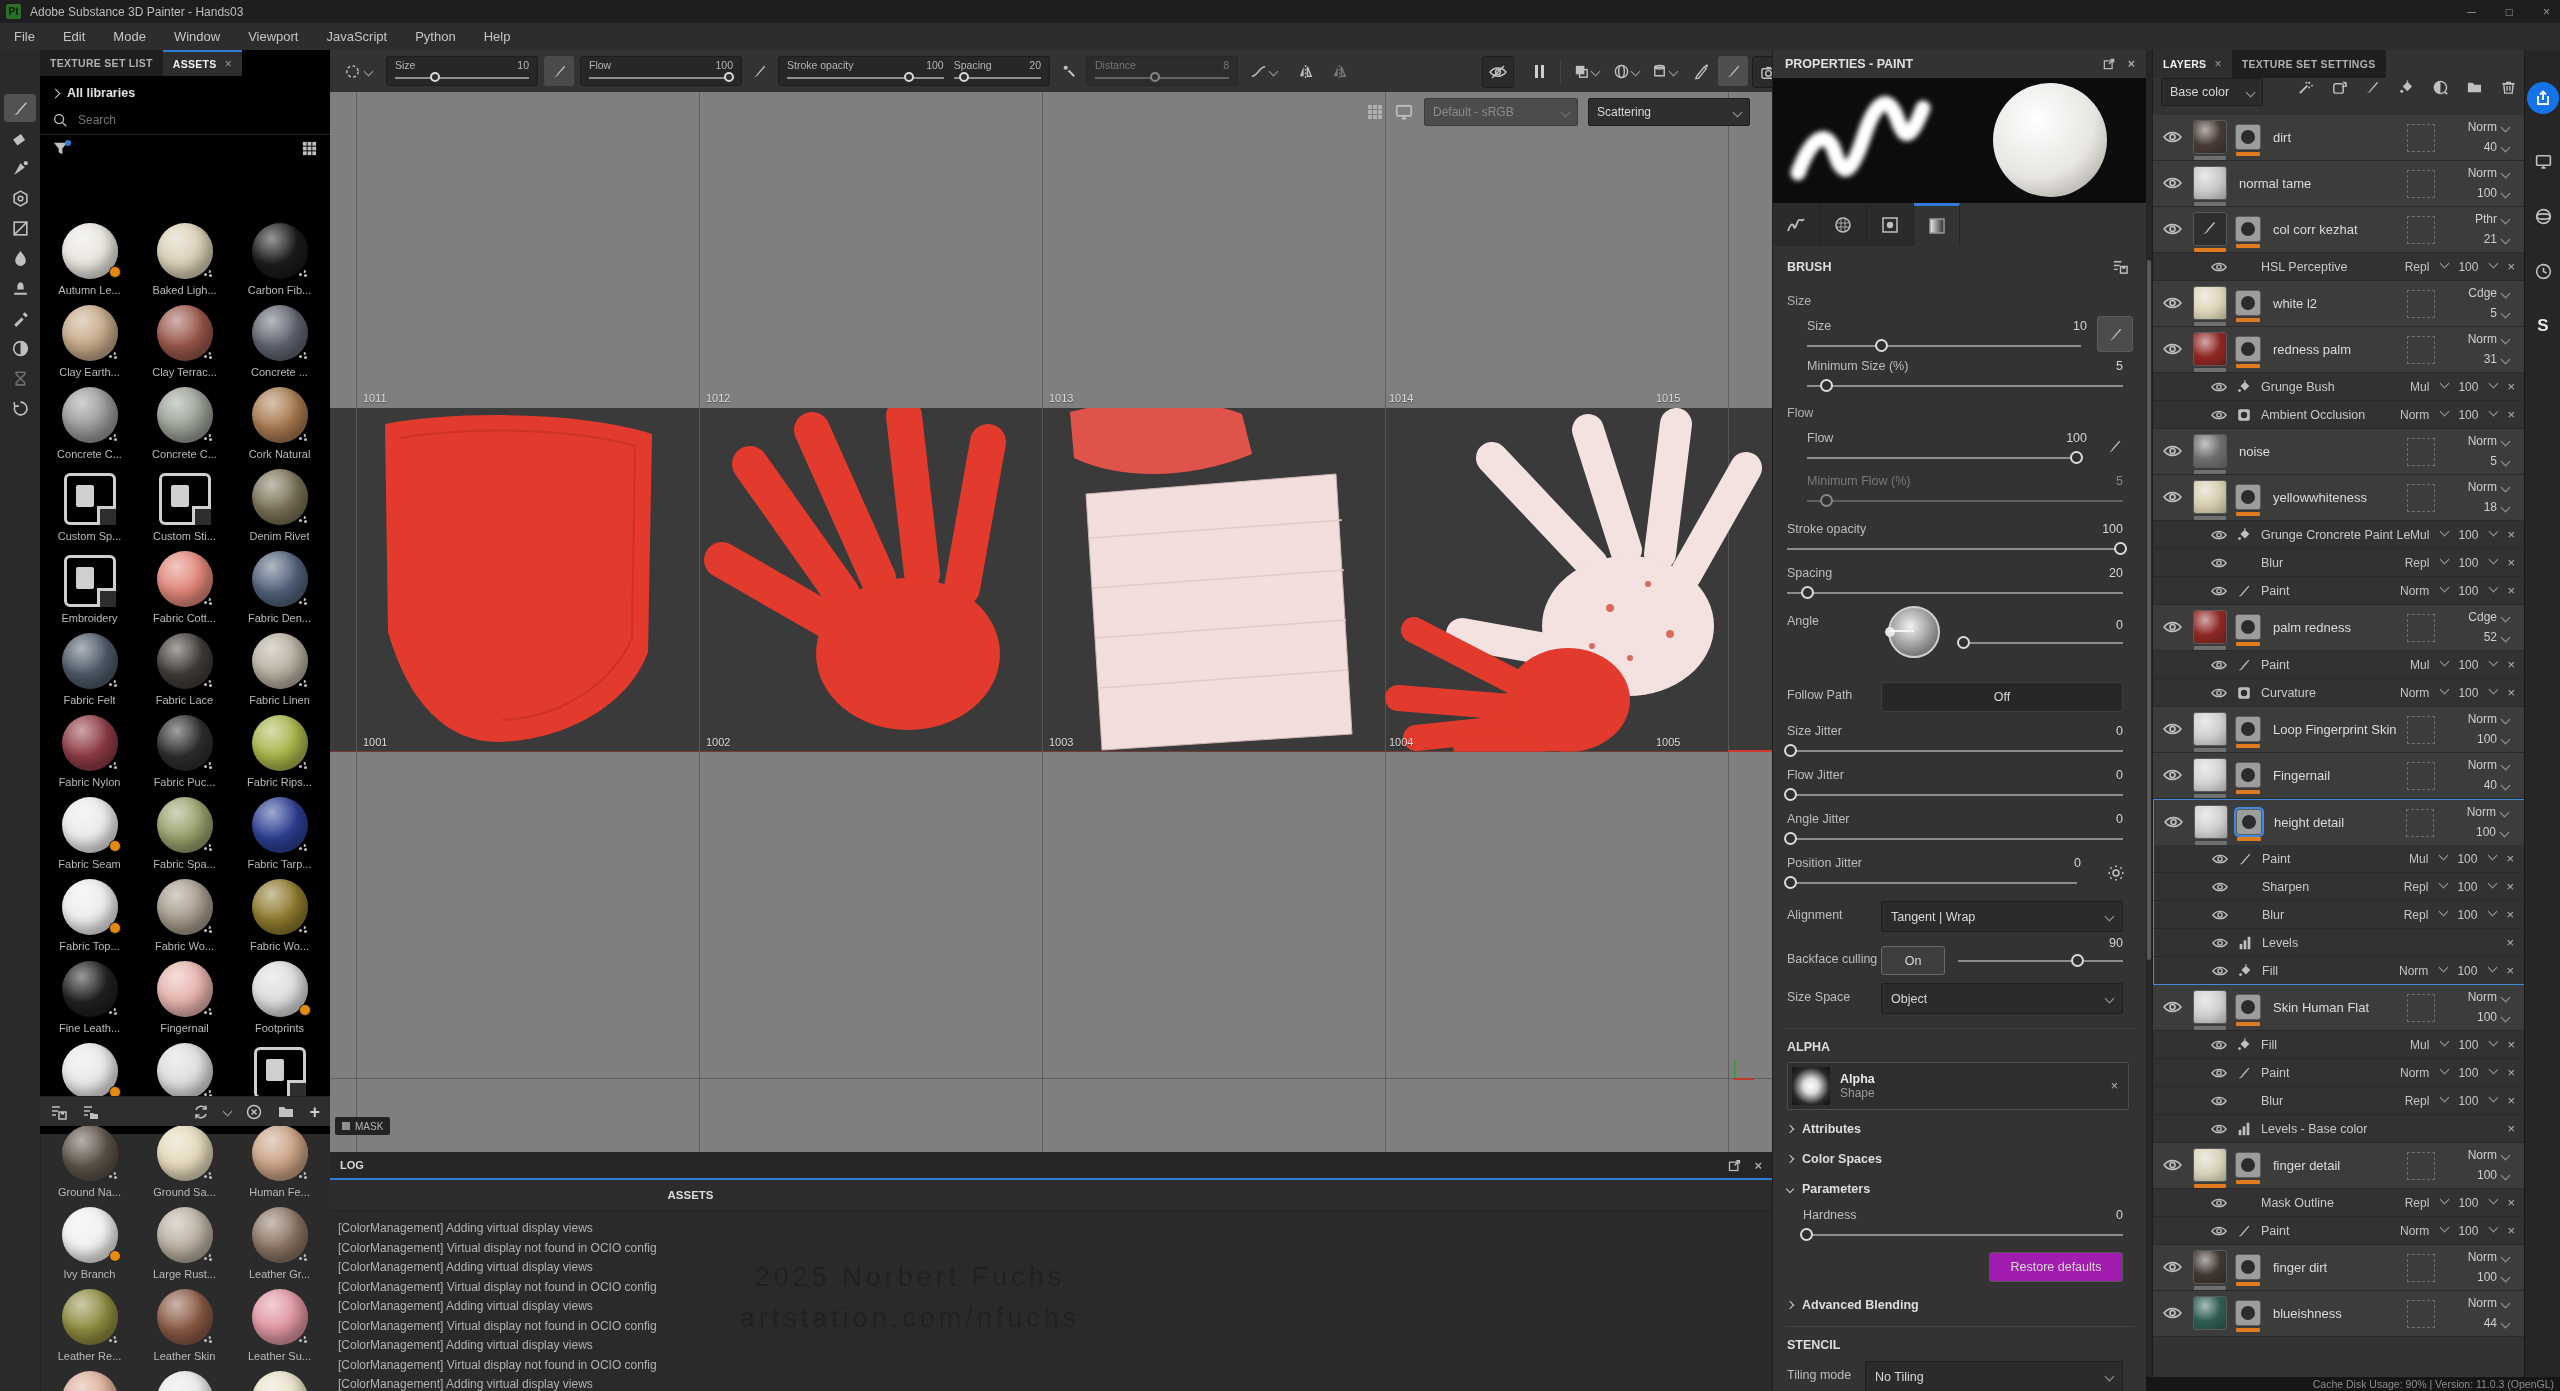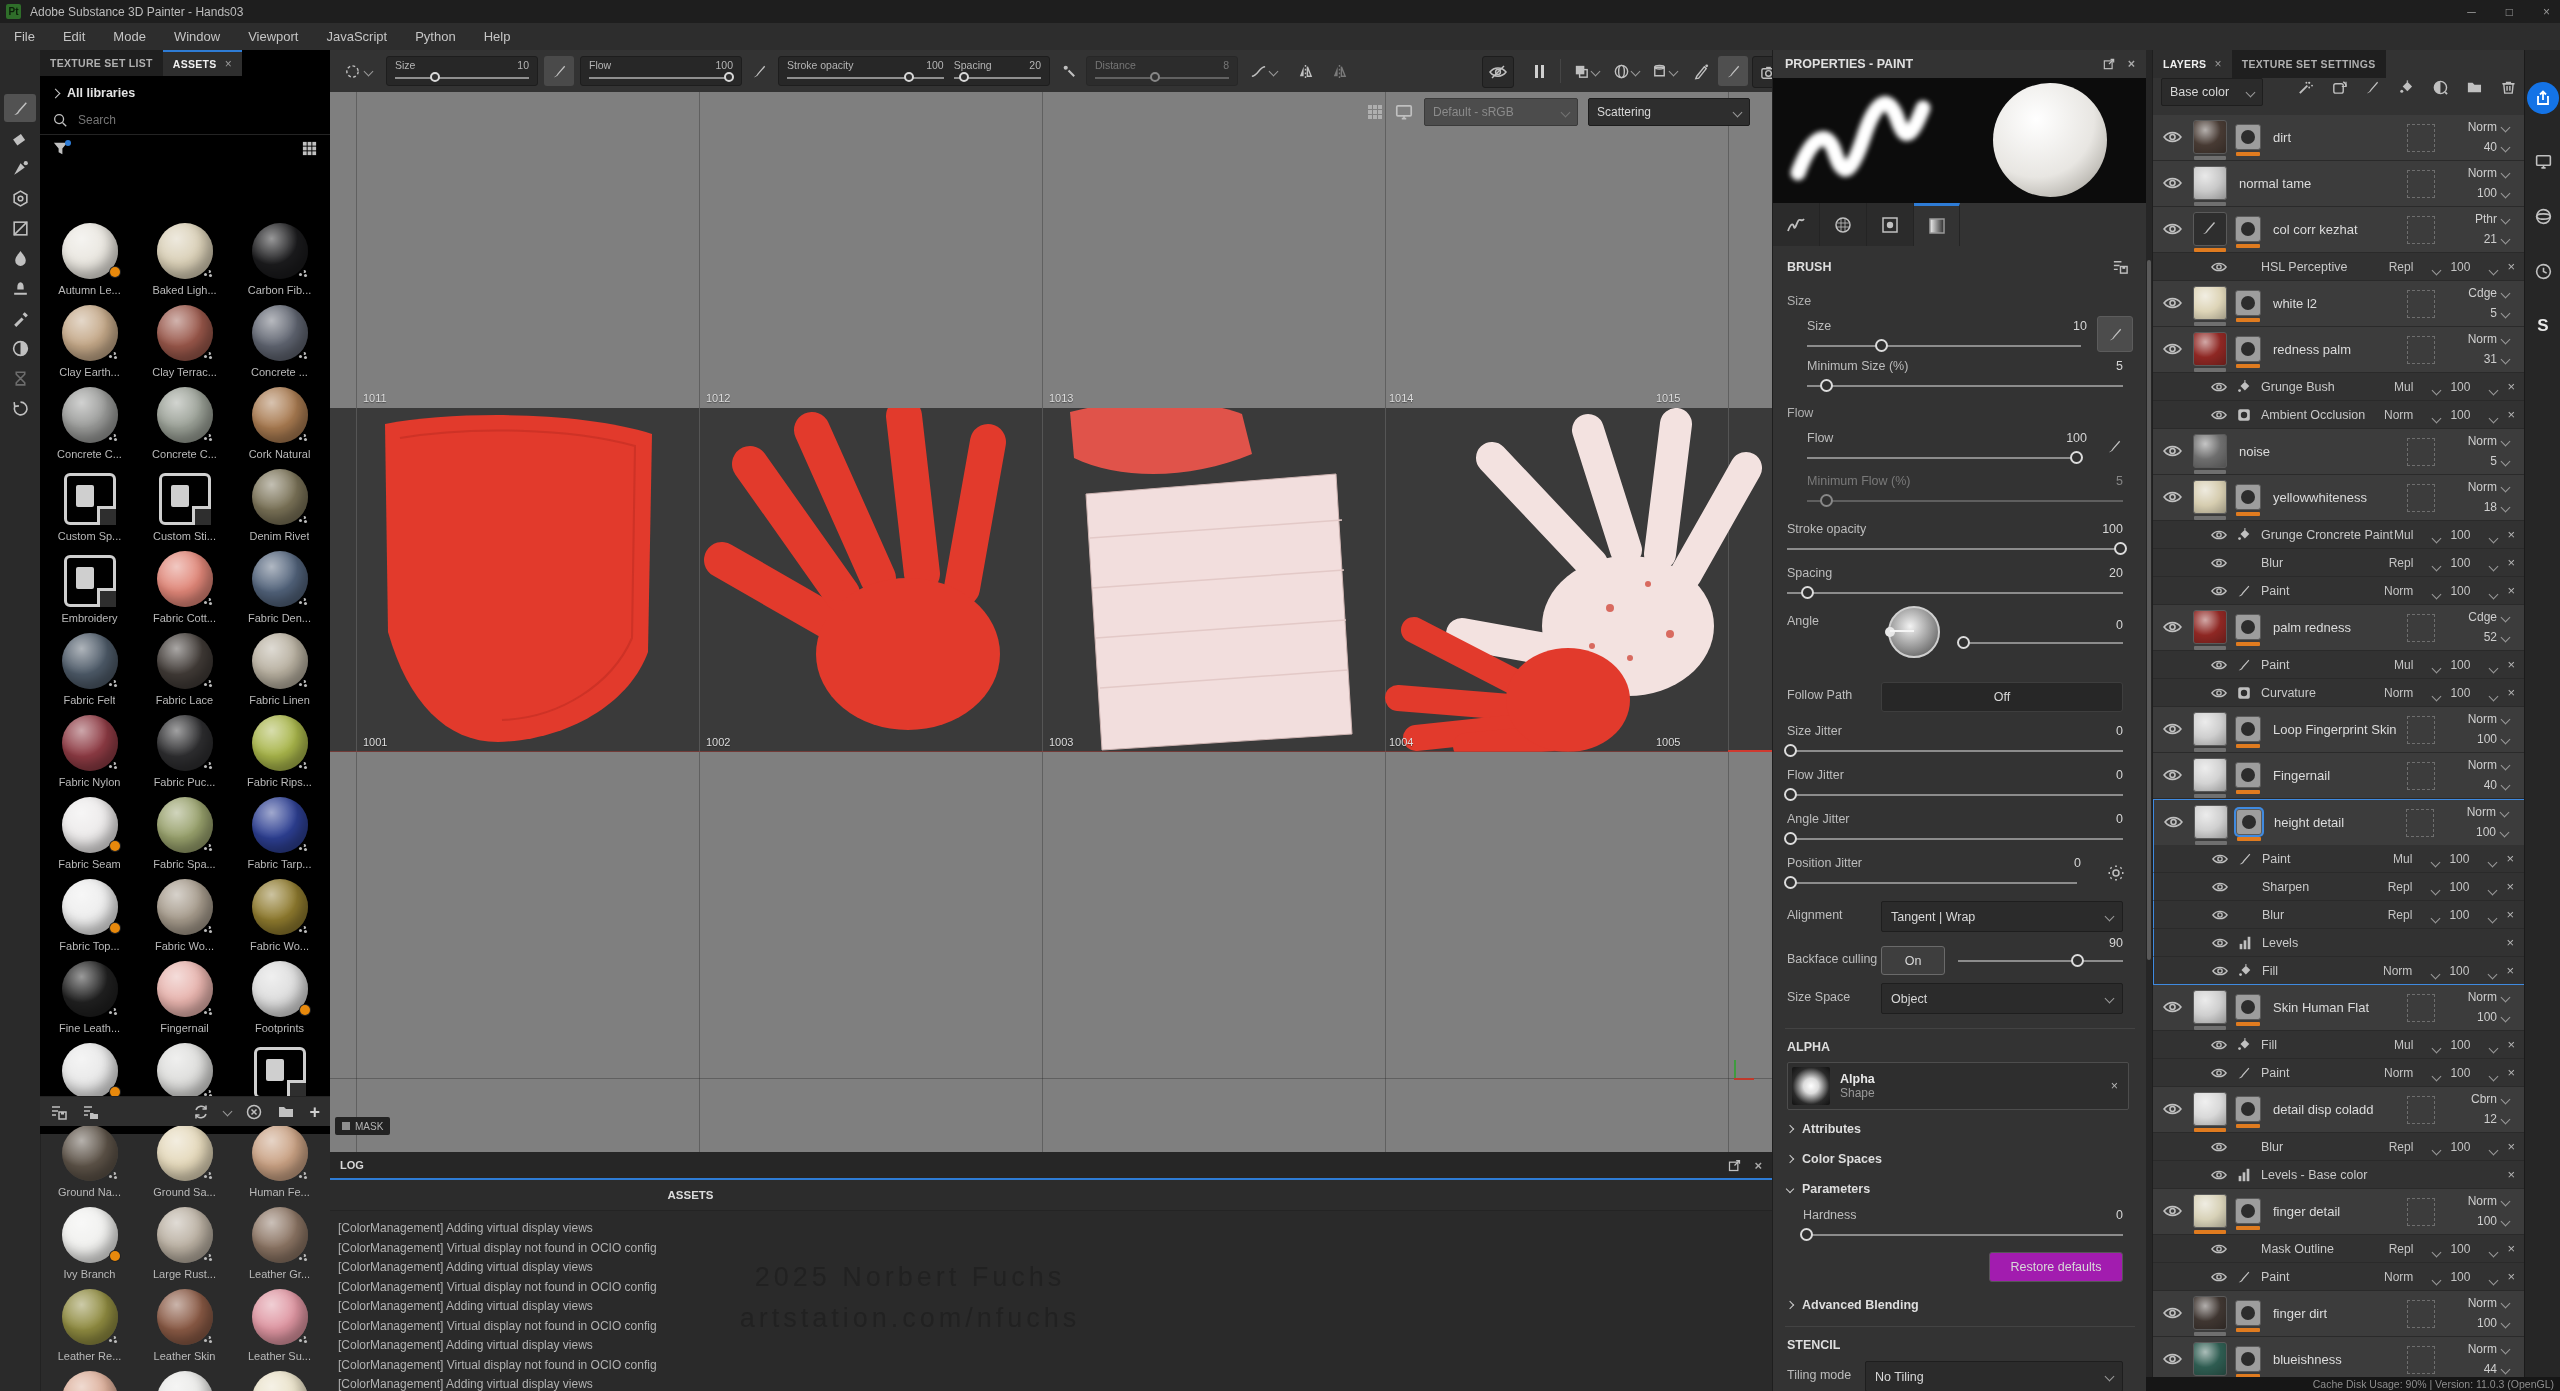--- a/index.html
+++ b/index.html
@@ -153,21 +153,21 @@
   .hasmask .lmask{display:block}
   .b2o .lmask .bar{background:#e07b1f}
   .maskblue .lmask{box-shadow:0 0 0 2px #3f8ae0}
   .layer .lname{position:absolute;left:120px;top:15px;font-size:13px;color:#dcdcdc;max-width:150px;white-space:nowrap;overflow:hidden}
   .layer:not(.hasmask):not(.paintthumb) .lname{left:86px}
   .effect .lname{font-size:12.5px;color:#c9c9c9;flex:1;white-space:nowrap;overflow:hidden}
   .fxic{width:16px;height:16px;margin-right:9px}
   .dashedbox{position:absolute;right:90px;top:9px;width:26px;height:26px;border:1px dashed #7b7b7b;opacity:.8}
   .layer .blendwrap{position:absolute;right:16px;top:5px;font-size:12px;color:#cfcfcf;display:flex;align-items:center;gap:5px}
   .layer .opwrap{position:absolute;right:16px;bottom:6px;font-size:12px;color:#cfcfcf;display:flex;align-items:center;gap:5px}
-  .effect .blendwrap,.effect .opwrap{display:flex;align-items:flex-end;gap:20px;font-size:12px;color:#c5c5c5;margin-right:10px}
+  .effect .blendwrap,.effect .opwrap{display:flex;align-items:flex-start;gap:12px;font-size:12px;color:#c5c5c5;margin-right:10px}
   .effect .fxclose{color:#b5b5b5;font-size:13px;margin-right:10px}
   .noblend .blendwrap,.noblend .opwrap{visibility:hidden}
   .cv{width:6px;height:6px;border-right:1.4px solid #9a9a9a;border-bottom:1.4px solid #9a9a9a;transform:rotate(45deg)}
   .sel-start{border:1px solid #3f8ae0;border-bottom:0}
   .sel-mid{border-left:1px solid #3f8ae0;border-right:1px solid #3f8ae0}
   .sel-end{border-left:1px solid #3f8ae0;border-right:1px solid #3f8ae0;border-bottom:1px solid #3f8ae0}
   
   #rstrip{position:absolute;left:2524px;top:50px;width:36px;height:1327px;background:#262626;border-left:1px solid #1a1a1a}
   #sharebtn{position:absolute;left:2px;top:32px;width:32px;height:32px;border-radius:50%;background:#1473e6;display:flex;align-items:center;justify-content:center}
   .rsic{position:absolute;left:7px;width:22px;height:22px;display:flex;align-items:center;justify-content:center}
@@ -1961,44 +1961,20 @@
           <span>Norm</span>
           <span class="cv"></span>
         </span>
         <span class="opwrap">
           <span>100</span>
           <span class="cv"></span>
         </span>
         <span class="fxclose">×</span>
       </div>
 
-      <div class="lrow layer hasmask b1o b2o">
-        <svg class="ic eye">
-          <use href="#i-eye"></use>
-        </svg>
-        <span class="lthumb" style="--c: #d9d9d9;">
-
-          <span class="bar bar1"></span>
-        </span>
-        <span class="lmask">
-          <span class="bar"></span>
-        </span>
-
-        <span class="lname">detail disp coladd</span>
-        <span class="dashedbox"></span>
-        <span class="blendwrap">
-          <span>Cbrn</span>
-          <span class="cv"></span>
-        </span>
-        <span class="opwrap">
-          <span>12</span>
-          <span class="cv"></span>
-        </span>
-
-      </div>
 
       <div class="lrow effect">
         <svg class="ic eye">
           <use href="#i-eye"></use>
         </svg>
 
         <svg class="ic fxic">
           <use href="#i-s"></use>
         </svg>
         <span class="lname">Blur</span>

